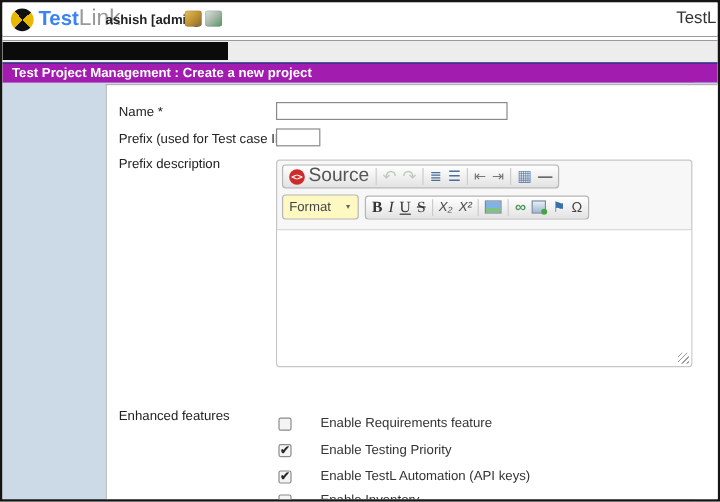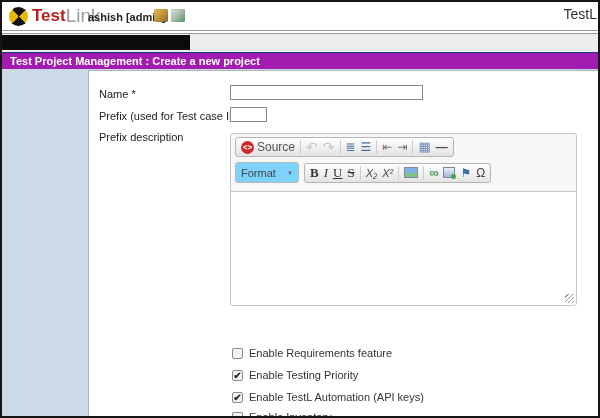--- a/index.html
+++ b/index.html
@@ -9,21 +9,21 @@
     background:#ffffff; border:2px solid #151515; overflow:hidden;
   }
   
   .header { position:absolute; top:0; left:0; right:0; height:27px; background:#fff; }
   .brand { position:absolute; left:7px; top:3px; display:flex; align-items:center; }
   .logo-circle {
     width:19px; height:19px; border-radius:50%;
     background:conic-gradient(from -40deg, #101010 0 90deg, #e8b800 90deg 175deg, #101010 175deg 265deg, #e8b800 265deg 360deg);
     margin-right:4px;
   }
-  .brand-test { font-size:17px; font-weight:bold; color:#b91c1c; letter-spacing:0; }
+  .brand-test { font-size:17px; font-weight:bold; color:#3b82f6; letter-spacing:0; }
   .brand-link { font-size:19px; color:#9a9a9a; }
   .user-name { position:absolute; left:86px; top:9px; font-size:11px; font-weight:bold; color:#222; }
   .hdr-icon { position:absolute; top:7px; width:14px; height:13px; border-radius:2px; cursor:pointer; }
   .icon-settings { left:152px; background:linear-gradient(135deg,#e5c25a 0%,#b98a2e 60%,#7a6a4a 100%); box-shadow:inset 0 0 1px #6a5a20; }
   .icon-logout { left:169px; background:linear-gradient(135deg,#dfe5df 0%,#9fb4a4 55%,#4f9a5a 100%); box-shadow:inset 0 0 1px #607060; }
   .window-title { position:absolute; right:1px; top:4px; font-size:14px; color:#333; white-space:nowrap; }
   
   .header-rule { position:absolute; top:28px; left:0; right:0; height:5px;
     background:linear-gradient(#9a9a9a 0 1px, #ffffff 1px 3px, #9a9a9a 3px 4px, #ededed 4px 5px); }
   
@@ -46,29 +46,29 @@
   .toolbar-row { display:flex; align-items:center; gap:5px; padding:3px 4px 2px 4px; }
   .chip { display:inline-flex; align-items:center; gap:5px; padding:2px 5px;
     border:1px solid #b6b6b6; border-radius:3px;
     background:linear-gradient(#ffffff, #e3e3e3); }
   .tb-btn { display:inline-flex; align-items:center; gap:3px; font-size:12px; color:#555;
     cursor:pointer; line-height:14px; }
   .sep { width:1px; height:14px; background:#cccccc; }
   .src-badge { display:inline-block; width:13px; height:13px; border-radius:50%;
     background:#cf2a2a; color:#fff; font-size:8px; font-weight:bold;
     text-align:center; line-height:13px; font-family:"DejaVu Sans Mono", monospace; }
-  .src-text { font-size:12px; color:#555; }
+  .src-text { font-size:16px; color:#555; }
   .muted { color:#b9cdb9; font-size:14px; }
   .list-ic { color:#4a6f9a; font-size:12px; }
   .indent-ic { color:#777; font-size:12px; }
   .table-ic { color:#6a89b5; font-size:13px; }
   .hr-ic { color:#555; font-size:12px; font-weight:bold; }
   .format-chip { display:inline-flex; align-items:center; justify-content:space-between;
     width:64px; height:21px; padding:0 5px; border:1px solid #b6b6b6; border-radius:3px;
-    background:#7dd3fc; font-size:11px; color:#444; cursor:pointer; }
+    background:#fef9c3; font-size:11px; color:#444; cursor:pointer; }
   .fmt-arrow { font-size:6px; color:#666; }
   .serif-btn { font-family:"Liberation Serif", serif; font-size:13px; color:#333; }
   .b { font-weight:bold; } .i { font-style:italic; }
   .u { text-decoration:underline; } .s { text-decoration:line-through; }
   .scr { font-size:11px; color:#444;font-style:italic; }
   .img-ic { display:inline-block; width:14px; height:11px; border:1px solid #7a8aa0;
     background:linear-gradient(#7fb2e5 0 60%, #7ec47e 60% 100%); }
   .link-ic { color:#4d9a5d; font-size:13px; font-weight:bold; }
   .attach-ic { display:inline-block; width:12px; height:11px; border:1px solid #7a8aa0;
     background:linear-gradient(#e8eef5,#9fb8d5); position:relative; }
@@ -77,21 +77,21 @@
   .flag-ic { color:#3a6fa8; font-size:12px; }
   .omega-ic { color:#444; font-size:12px; }
   .editor-body { position:absolute; left:0; right:0; top:57px; bottom:0;
     background:#ffffff; border-top:1px solid #c6c6c6; border-radius:0 0 3px 3px; cursor:text; }
   .resize-grip { position:absolute; right:2px; bottom:2px; width:9px; height:9px;
     background:repeating-linear-gradient(135deg, transparent 0 2px, #9a9a9a 2px 3px); cursor:nwse-resize; }
   
   .chk-row { position:absolute; left:143px; display:flex; align-items:center; cursor:pointer; }
   .chk-box { width:11px; height:11px; border:1px solid #8a8a8a; background:#f4f4f4; border-radius:2px;
     font-size:10px; line-height:10px; text-align:center; color:#2a2a2a; font-weight:bold; }
-  .chk-lbl { margin-left:6px; font-size:11px; color:#333; white-space:nowrap; }
+  .chk-lbl { margin-left:24px; font-size:11px; color:#333; white-space:nowrap; }
 </style>
 </head>
 <body>
 
 <div class="page">
 
   <div class="header">
     <div class="brand">
       <span class="logo-circle"></span>
       <span class="brand-test">Test</span>
@@ -164,20 +164,21 @@
             <span class="attach-ic"></span>
             <span class="tb-btn flag-ic">⚑</span>
             <span class="tb-btn omega-ic">Ω</span>
           </span>
         </div>
         <div class="editor-body">
           <span class="resize-grip"></span>
         </div>
       </div>
 
+      <span class="lbl" style="top:270px;">Enhanced features</span>
 
       <div class="chk-row" style="top:276px;">
         <span class="chk-box"></span>
         <span class="chk-lbl">Enable Requirements feature</span>
       </div>
       <div class="chk-row" style="top:298px;">
         <span class="chk-box">✔</span>
         <span class="chk-lbl">Enable Testing Priority</span>
       </div>
       <div class="chk-row" style="top:320px;">

